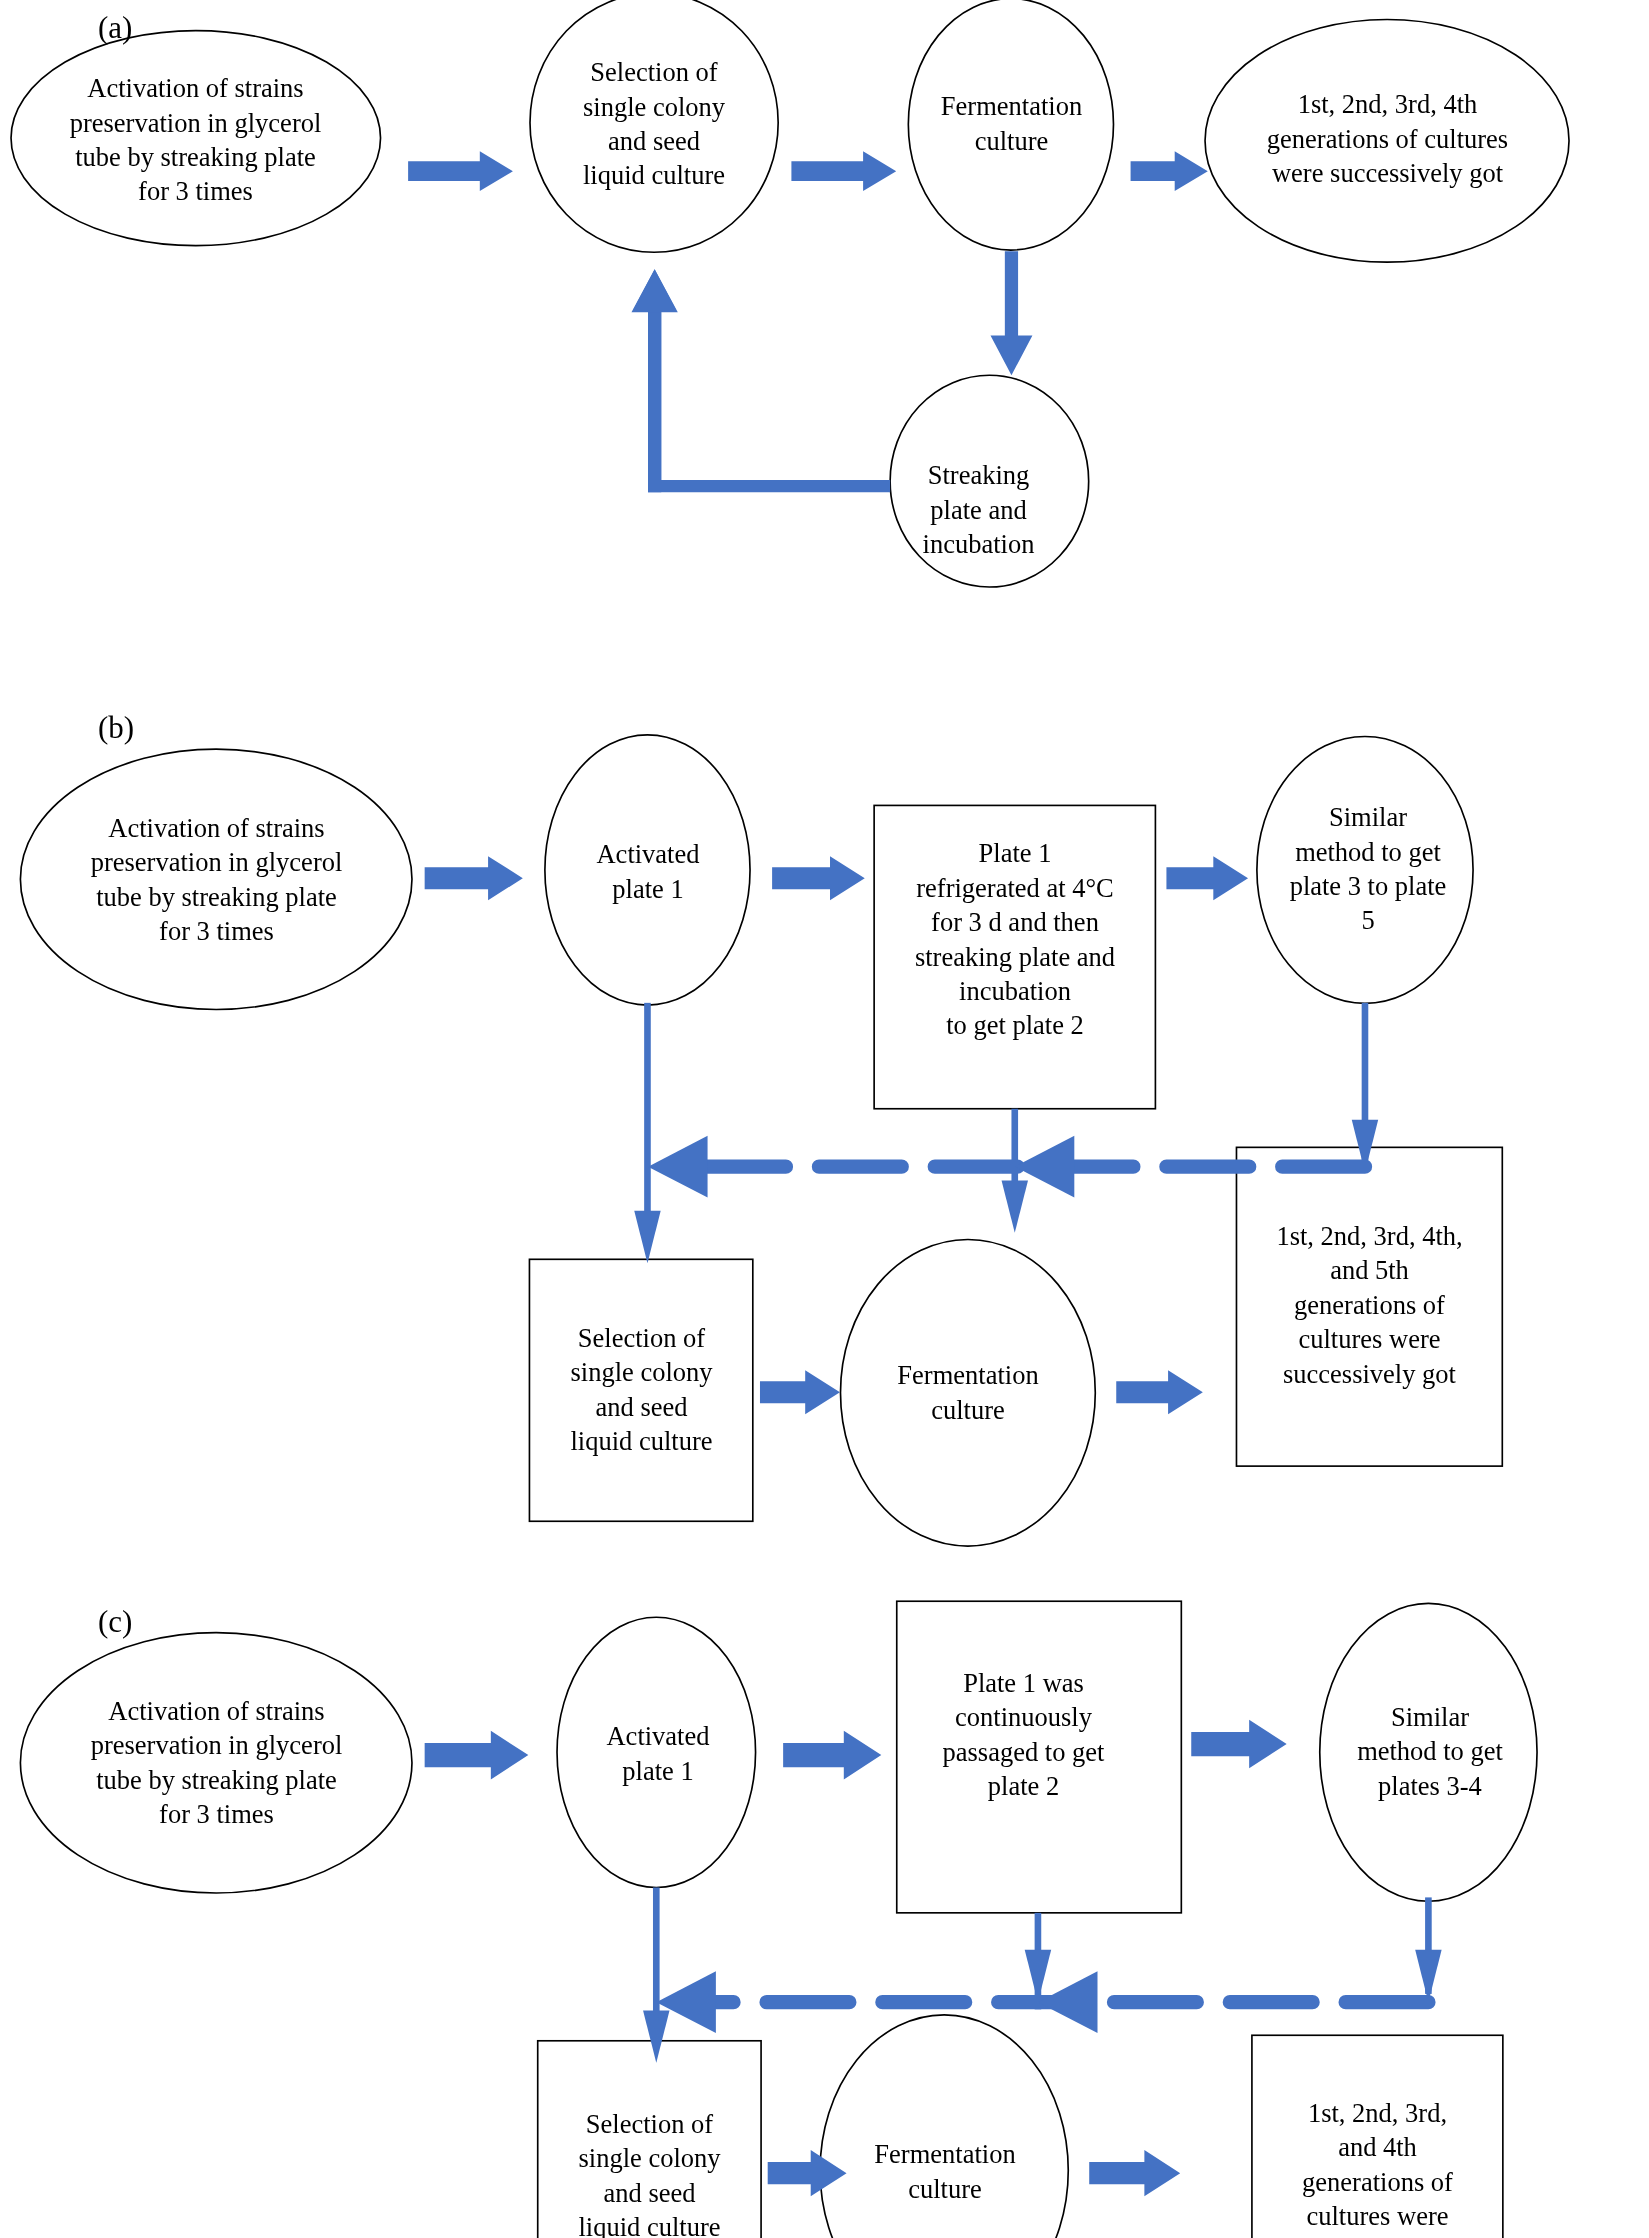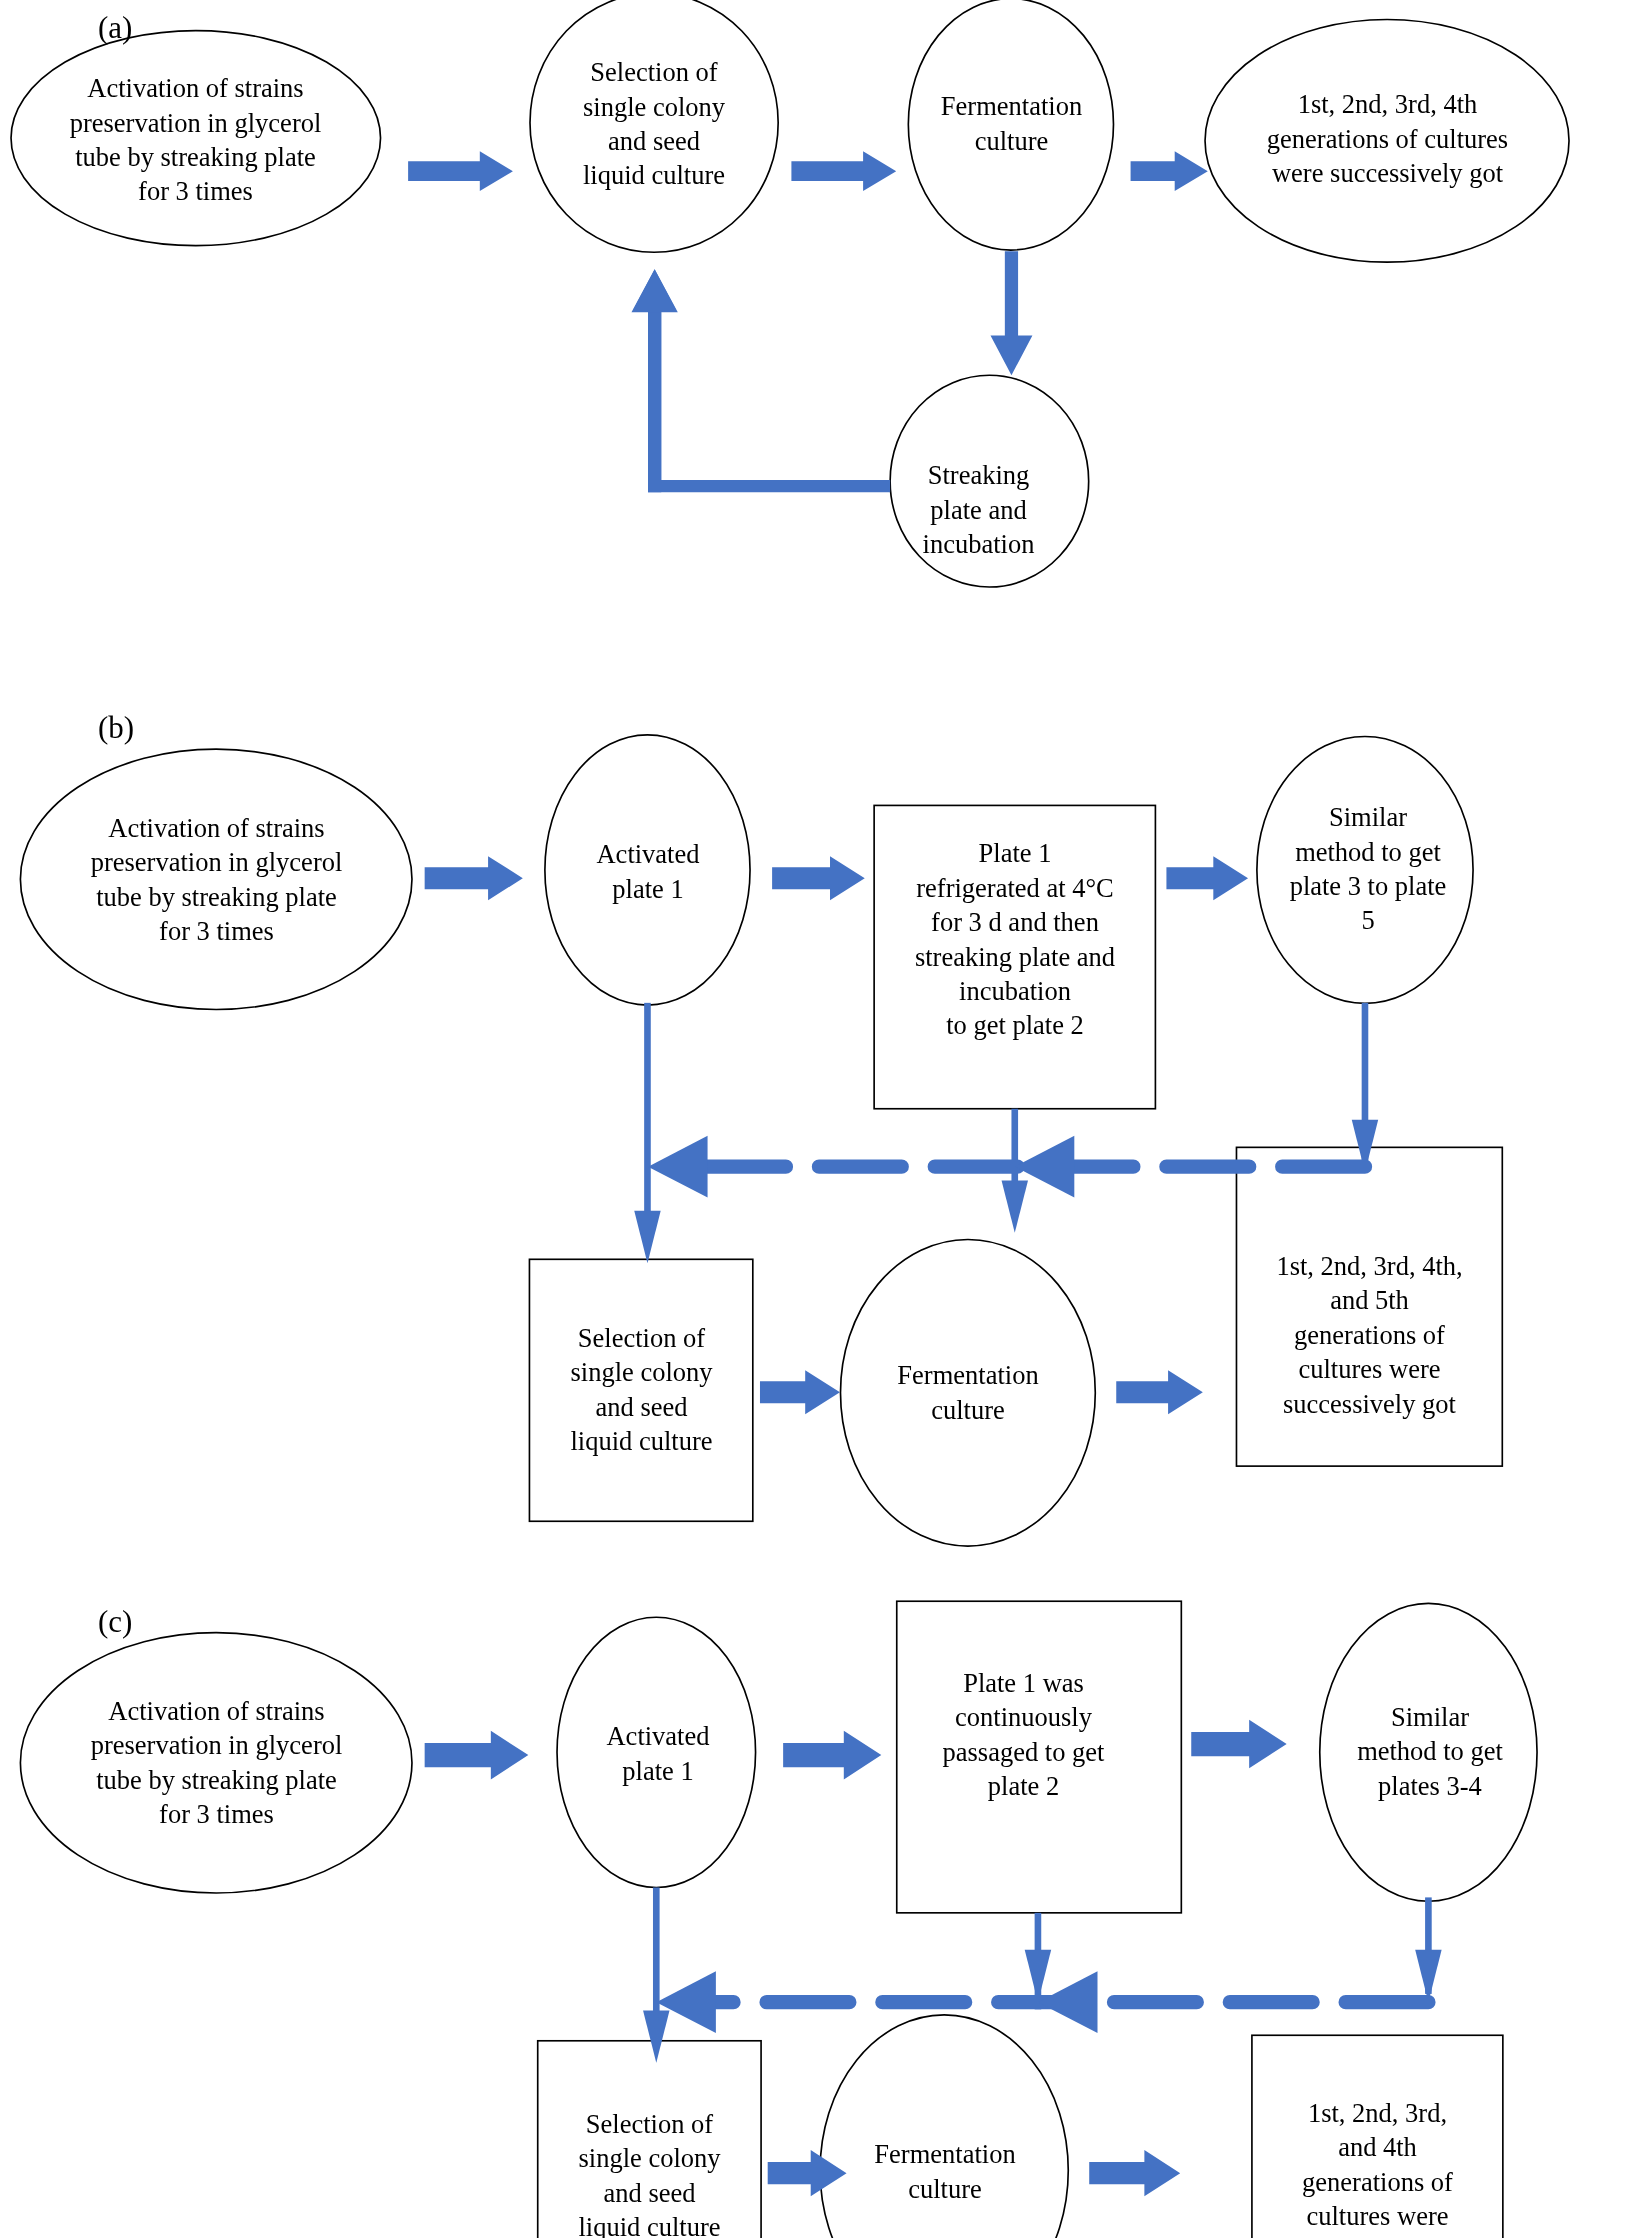--- a/index.html
+++ b/index.html
@@ -278,21 +278,21 @@
 single colony
 and seed
 liquid culture</span>
   </div>
 
   <div class="node-text fs-med" style="left:867px; top:1351px; width:202px; height:83px;">
     <span>Fermentation
 culture</span>
   </div>
 
-  <div class="node-text fs-med" style="left:1240px; top:1189px; width:259px; height:232px;align-items:flex-end;">
+  <div class="node-text fs-med" style="left:1240px; top:1189px; width:259px; height:232px;">
     <span>1st, 2nd, 3rd, 4th,
 and 5th
 generations of
 cultures were
 successively got</span>
   </div>
 
   <div class="panel-label" style="left:98px; top:1604px;">(c)</div>
 
   <div class="node-text fs-med" style="left:44px; top:1692px; width:345px; height:141px;">

